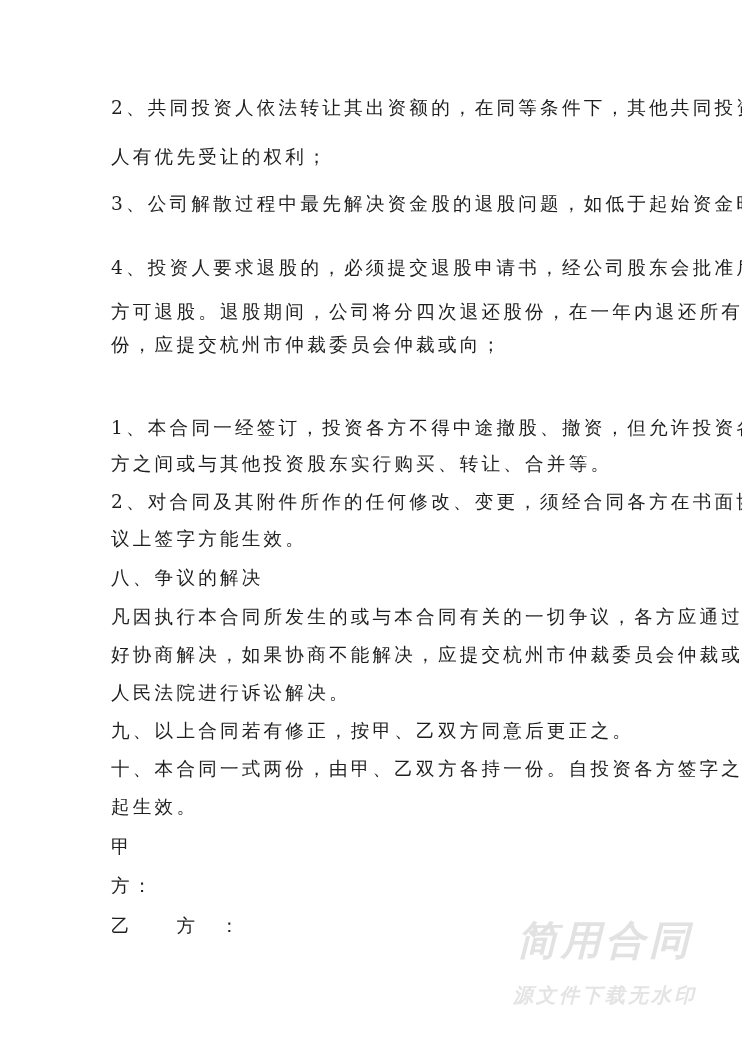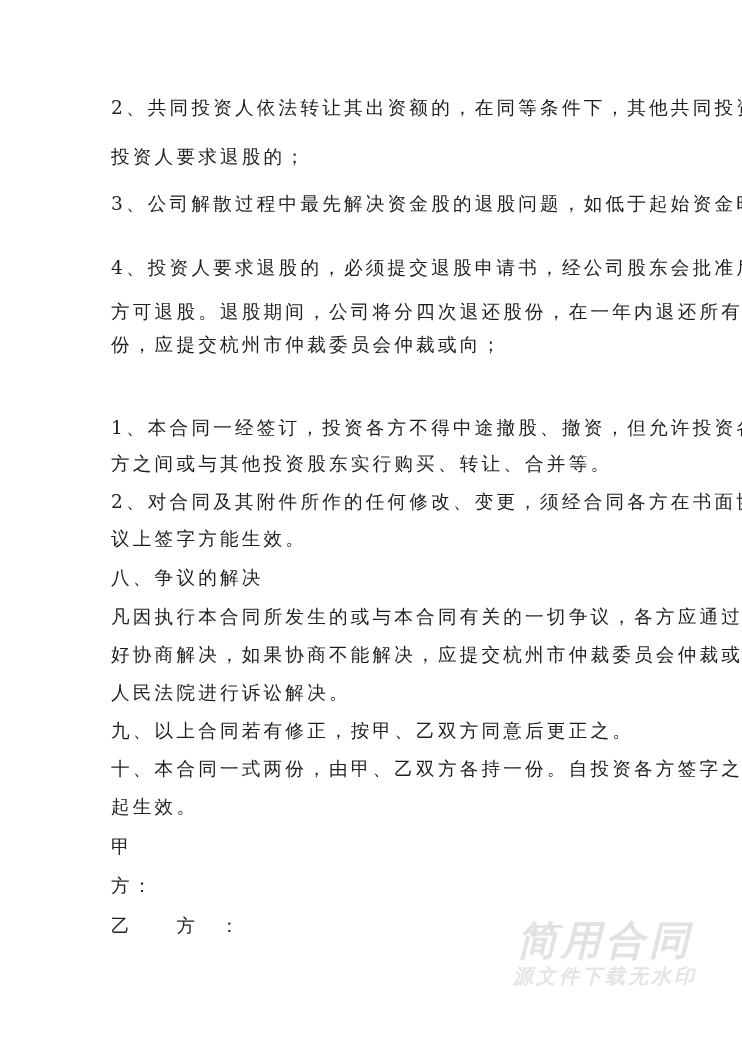--- a/index.html
+++ b/index.html
@@ -5,28 +5,28 @@
   html, body { margin: 0; padding: 0; background: #ffffff; }
   body { width: 742px; height: 1049px; position: relative; overflow: hidden;
          font-family: "DejaVu Serif", "Liberation Serif", serif; color: #1e1e1e; }
   .page { position: absolute; left: 0; top: 0; width: 742px; height: 1049px; background: #fff; }
   .line { position: absolute; left: 111px; font-size: 18.6px; letter-spacing: 3.2px;
           white-space: nowrap; line-height: 24px; }
   .watermark { position: absolute; left: 513px; top: 918px; text-align: center; }
   .wm-main { font-family: "DejaVu Sans", sans-serif; font-weight: bold; font-style: italic;
              font-size: 40px; color: #e2e2e2; letter-spacing: 4px; line-height: 44px; text-align: center; }
   .wm-sub { font-family: "DejaVu Sans", sans-serif; font-weight: bold; font-style: italic;
-            font-size: 20px; color: #e4e4e4; letter-spacing: 3px; margin-top: 2px; line-height: 24px; }
+            font-size: 20px; color: #e4e4e4; letter-spacing: 3px; margin-top: 21px; line-height: 24px; }
 </style>
 </head>
 <body>
 
 <div class="page">
   <div class="line" style="top:96px">2、共同投资人依法转让其出资额的，在同等条件下，其他共同投资</div>
-  <div class="line" style="top:145px">投资人要求退股的；</div>
+  <div class="line" style="top:145px">人有优先受让的权利；</div>
   <div class="line" style="top:192px">3、公司解散过程中最先解决资金股的退股问题，如低于起始资金时</div>
   <div class="line" style="top:256px">4、投资人要求退股的，必须提交退股申请书，经公司股东会批准后</div>
   <div class="line" style="top:300px">方可退股。退股期间，公司将分四次退还股份，在一年内退还所有股</div>
   <div class="line" style="top:333px">份，应提交杭州市仲裁委员会仲裁或向；</div>
   <div class="line" style="top:416px">1、本合同一经签订，投资各方不得中途撤股、撤资，但允许投资各</div>
   <div class="line" style="top:452px">方之间或与其他投资股东实行购买、转让、合并等。</div>
   <div class="line" style="top:490px">2、对合同及其附件所作的任何修改、变更，须经合同各方在书面协</div>
   <div class="line" style="top:566px">八、争议的解决</div>
   <div class="line" style="top:527px">议上签字方能生效。</div>
   <div class="line" style="top:605px">凡因执行本合同所发生的或与本合同有关的一切争议，各方应通过友</div>

